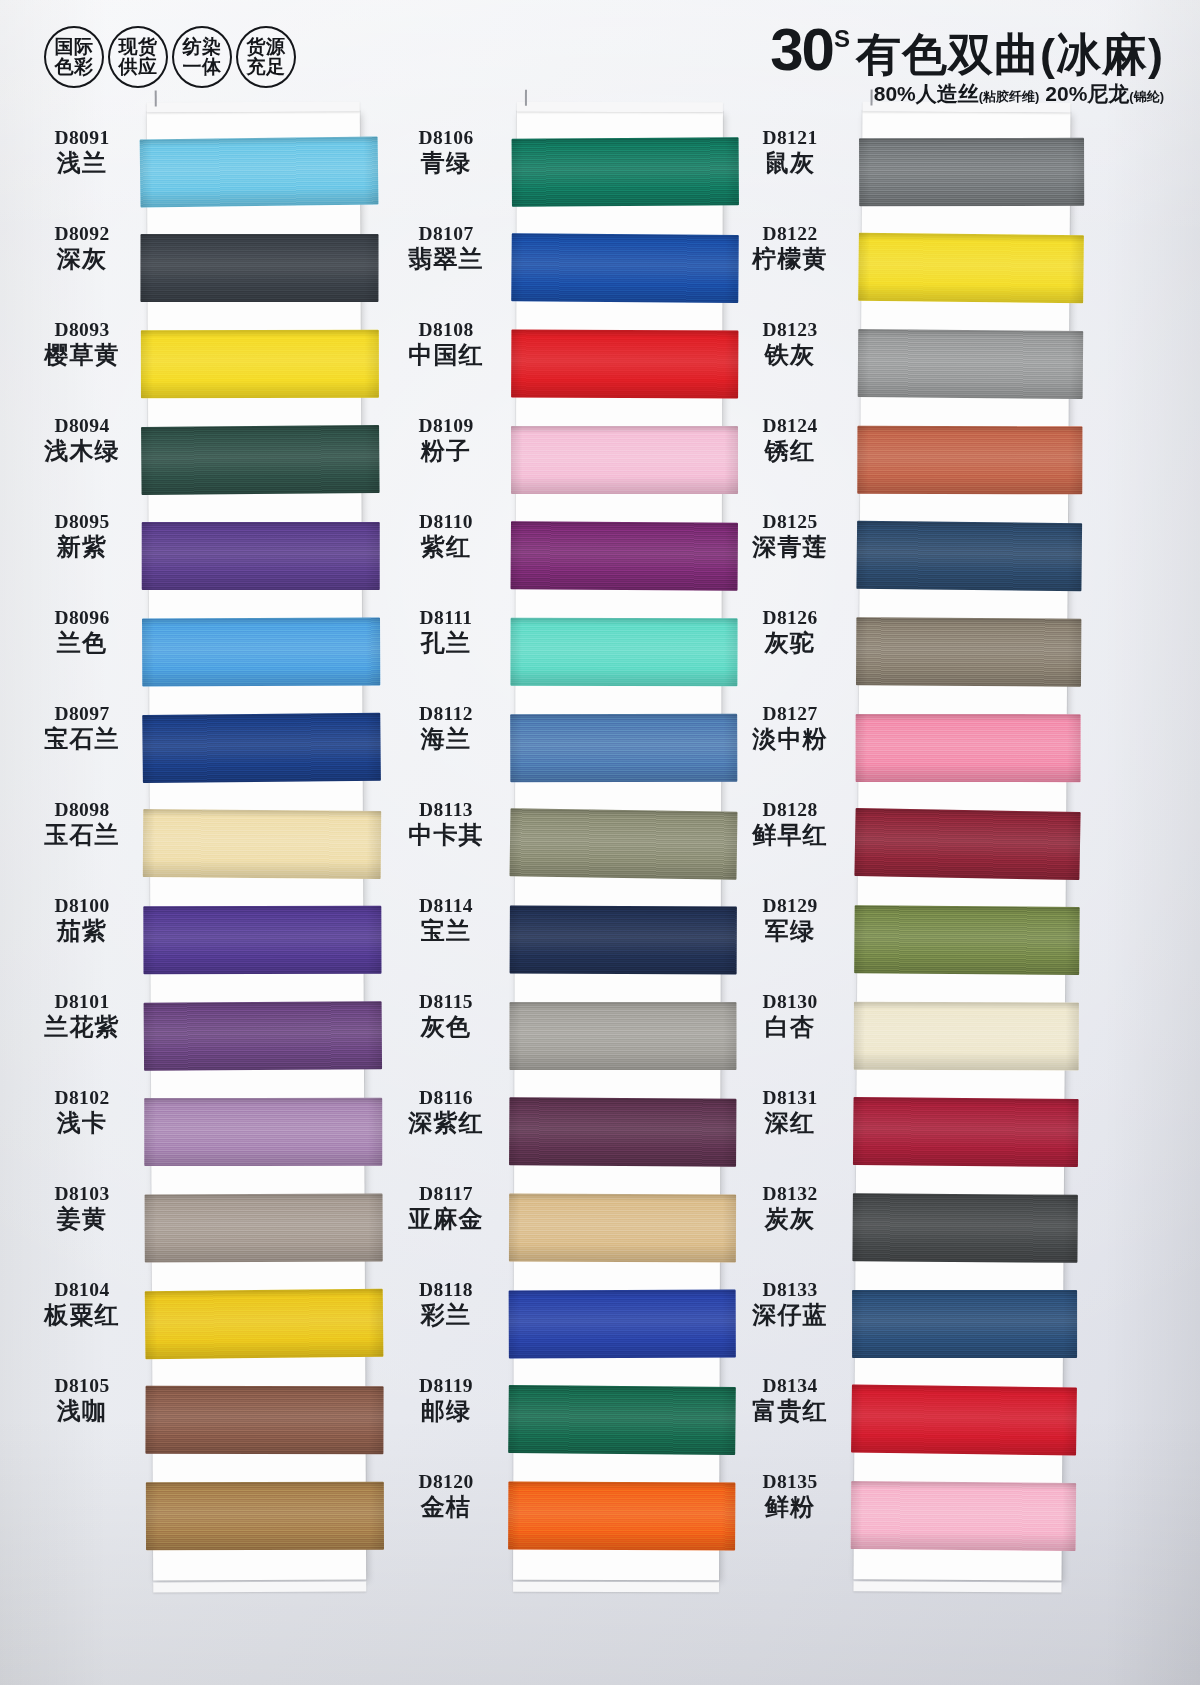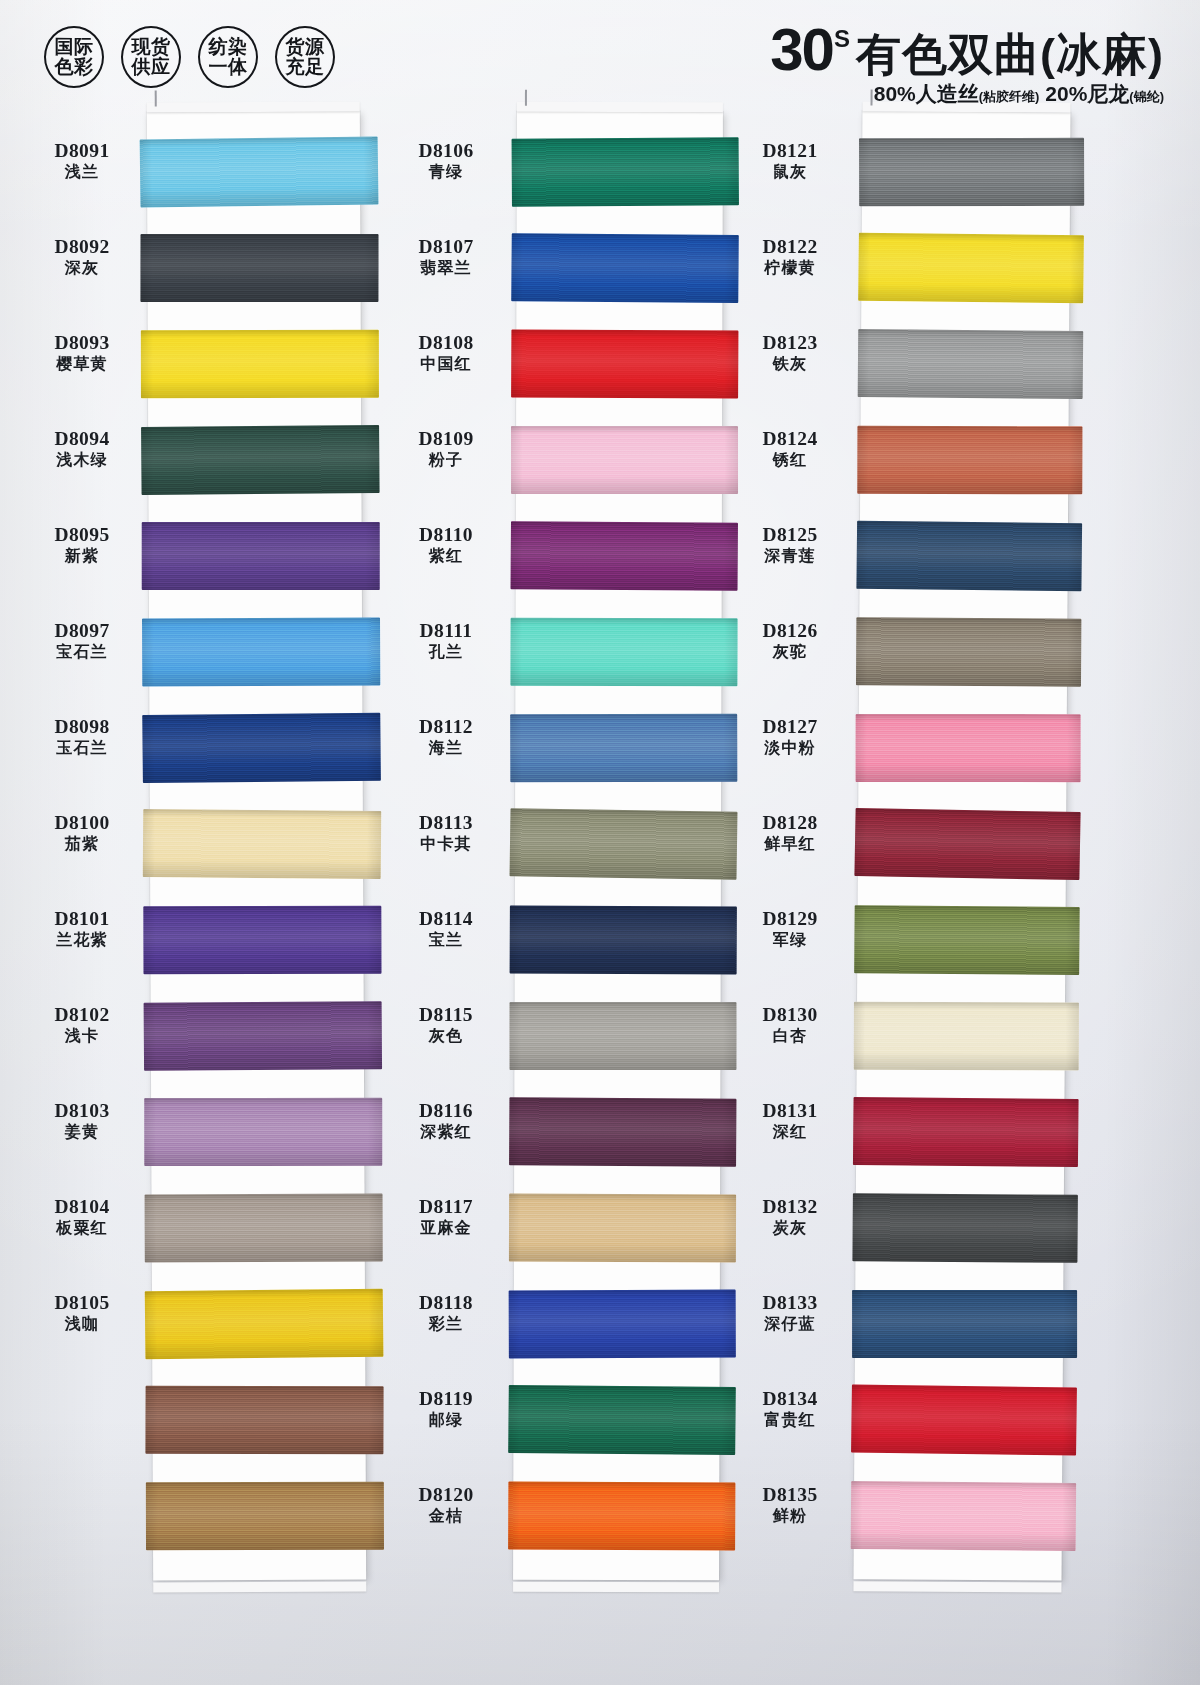--- a/index.html
+++ b/index.html
@@ -17,21 +17,21 @@
     position:absolute; inset:0; pointer-events:none;
     background:
       radial-gradient(150% 95% at 52% 34%, rgba(255,255,255,.55) 0%, rgba(255,255,255,0) 55%),
       linear-gradient(180deg, rgba(255,255,255,.35) 0%, rgba(0,0,0,0) 14%, rgba(0,0,0,0) 84%, rgba(0,0,0,.07) 100%),
       linear-gradient(90deg, rgba(0,0,0,.05) 0%, rgba(0,0,0,0) 9%, rgba(0,0,0,0) 92%, rgba(0,0,0,.06) 100%);
   }
 
   
   .badges{
     position:absolute; left:44px; top:26px;
-    display:flex; gap:17px; z-index:4;
+    display:flex; gap:4px; z-index:4;
   }
   .badge{
     width:60px; height:62px; border:2.2px solid #14161a; border-radius:50%;
     display:flex; flex-direction:column; align-items:center; justify-content:center;
     color:#14161a; line-height:1.04; letter-spacing:.5px;
     background:rgba(255,255,255,.18);
   }
   .badge span{ font-size:19px; font-weight:700; display:block; }
 
   .title-block{
@@ -88,30 +88,30 @@
     background:
       linear-gradient(180deg, rgba(0,0,0,.16) 0%, rgba(0,0,0,0) 11%,
                               rgba(255,255,255,.10) 46%, rgba(0,0,0,0) 74%,
                               rgba(0,0,0,.15) 100%),
       linear-gradient(90deg, rgba(0,0,0,.10) 0%, rgba(0,0,0,0) 5%,
                               rgba(0,0,0,0) 94%, rgba(0,0,0,.10) 100%);
     z-index:2;
   }
 
   
-  .labels{ position:absolute; top:112px; z-index:3; }
+  .labels{ position:absolute; top:104px; z-index:3; }
   .lab-1{ left:18px;  width:128px; text-align:center; }
   .lab-2{ left:382px; width:128px; text-align:center; }
   .lab-3{ left:726px; width:128px; text-align:right; }
 
   .lab-row{ height:96px; display:flex; flex-direction:column; justify-content:center;
             align-items:center; color:#1b1e23; }
   .lab-code{ font-size:19.5px; font-weight:600; letter-spacing:.4px; line-height:1.22;
              font-family:"Liberation Serif","DejaVu Serif",serif; }
-  .lab-name{ font-size:16px; font-weight:700; letter-spacing:1.2px; line-height:1.2; }
+  .lab-name{ font-size:24px; font-weight:700; letter-spacing:1.2px; line-height:1.2; }
 
   
   .board-top,.board-bot{
     position:absolute; left:0; right:0; height:10px; background:#f7f7f8;
     box-shadow:0 1px 2px rgba(0,0,0,.12);
   }
   .board-top{ top:-10px; } .board-bot{ bottom:-12px; }
   .pin{ position:absolute; top:-22px; left:8px; width:2px; height:16px; background:#9a9ca2; }
 </style>
 </head>
@@ -163,20 +163,24 @@
       <div class="lab-code">D8093</div>
       <div class="lab-name">樱草黄</div>
     </div>
     <div class="lab-row">
       <div class="lab-code">D8094</div>
       <div class="lab-name">浅木绿</div>
     </div>
     <div class="lab-row">
       <div class="lab-code">D8095</div>
       <div class="lab-name">新紫</div>
+    </div>
+    <div class="lab-row">
+      <div class="lab-code">D8096</div>
+      <div class="lab-name">兰色</div>
     </div>
     <div class="lab-row">
       <div class="lab-code">D8097</div>
       <div class="lab-name">宝石兰</div>
     </div>
     <div class="lab-row">
       <div class="lab-code">D8098</div>
       <div class="lab-name">玉石兰</div>
     </div>
     <div class="lab-row">

